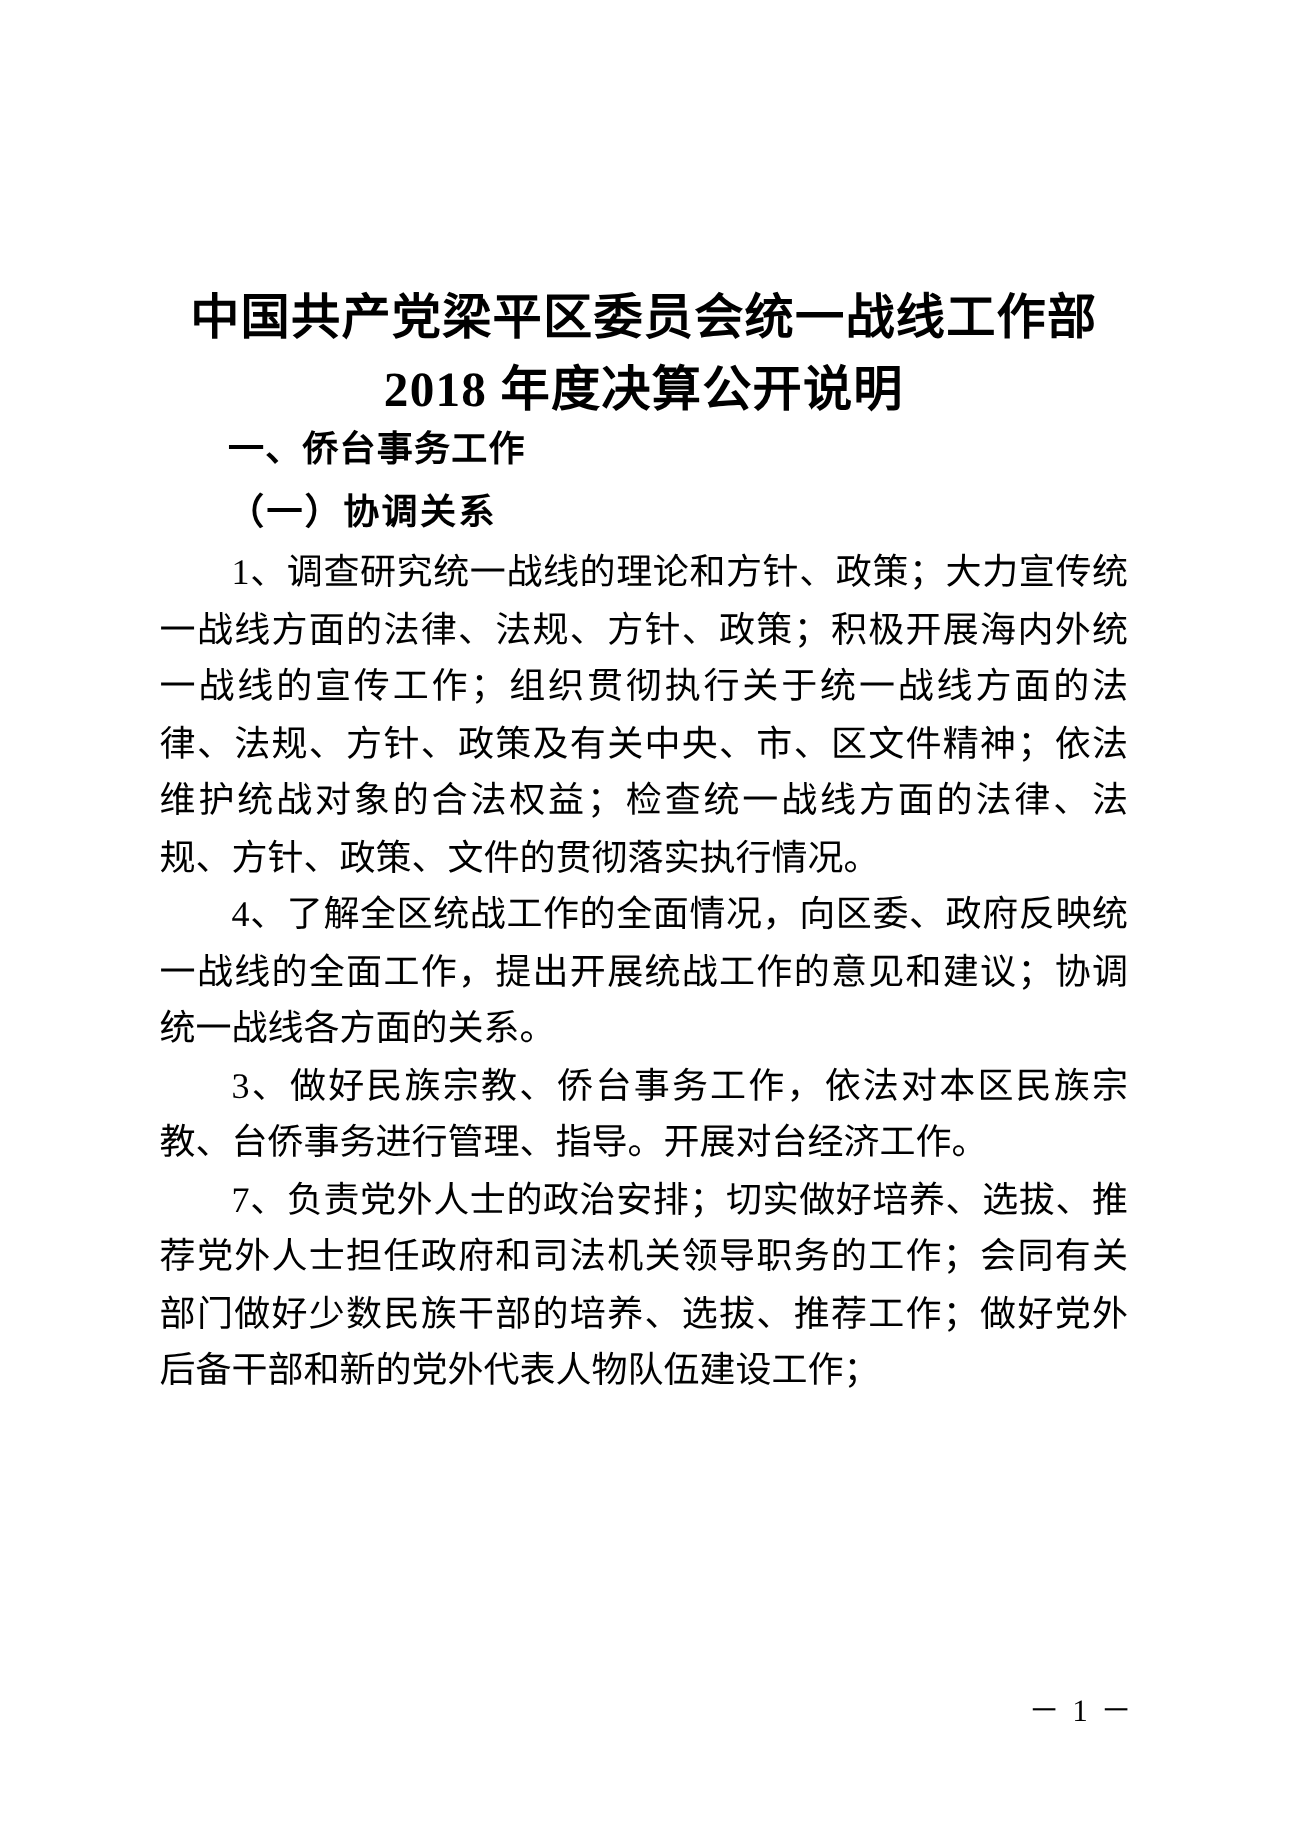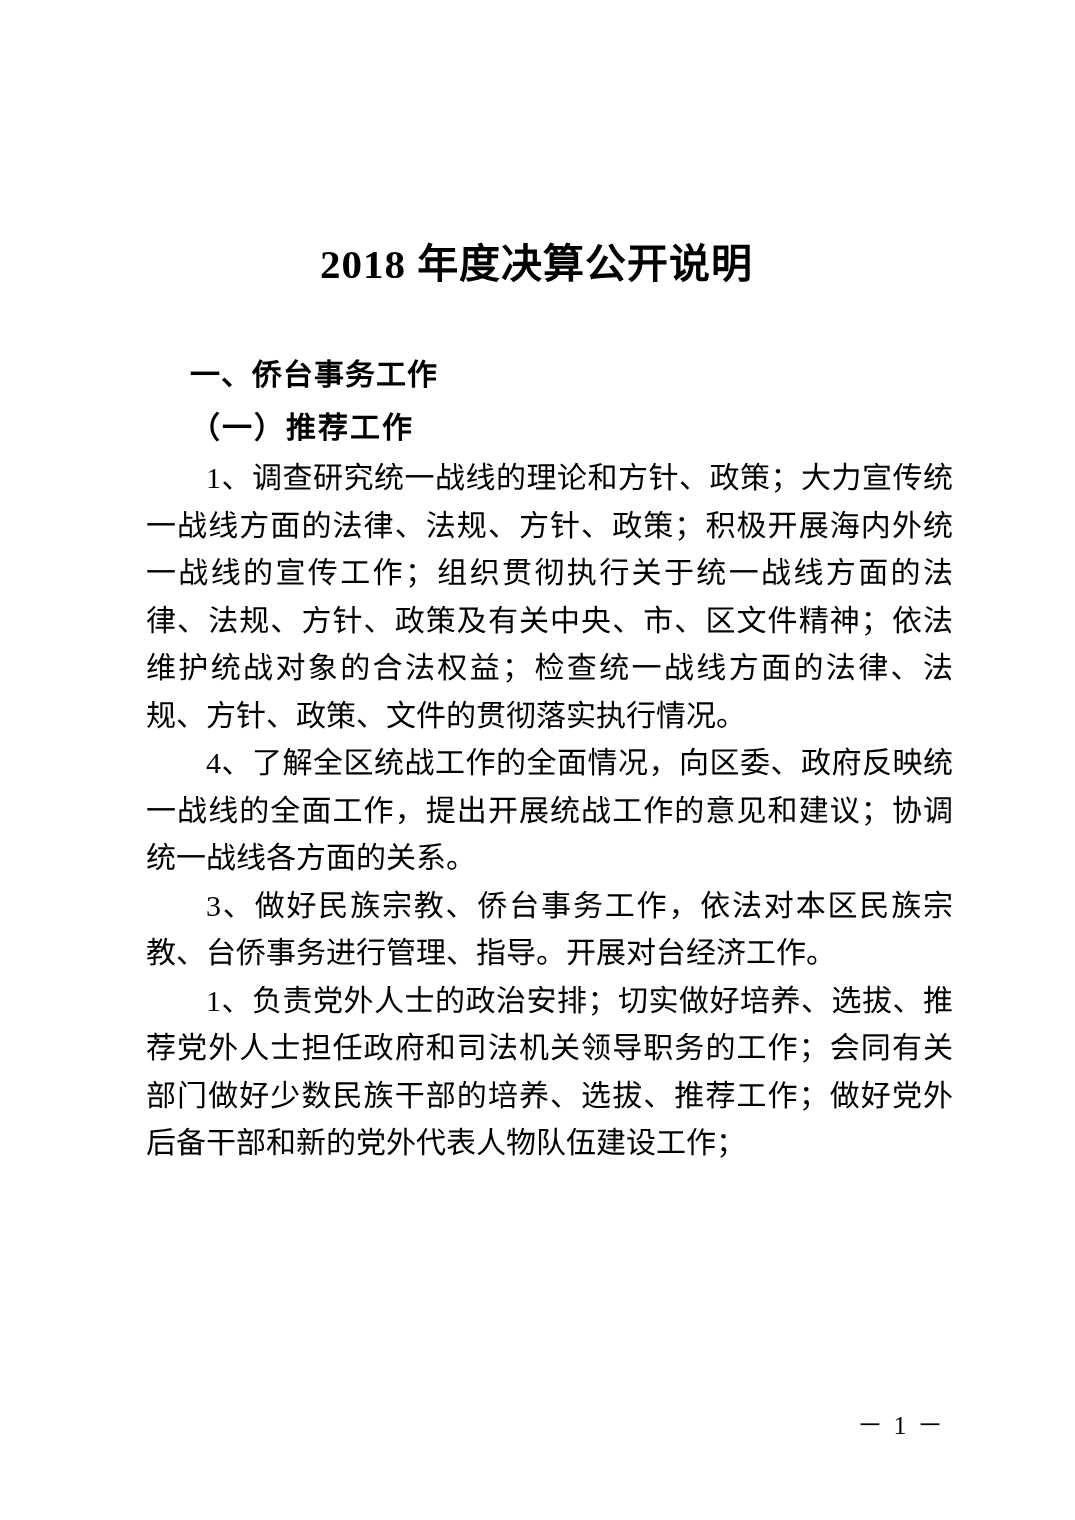--- a/index.html
+++ b/index.html
@@ -57,21 +57,20 @@
   .body-block {
     position: absolute;
     top: 454px;
     left: 133px;
     width: 807px;
     font-family: "Liberation Serif", "DejaVu Serif", serif;
     font-size: 30px;
     line-height: 47.5px;
     text-align: justify;
     text-justify: inter-ideograph;
-    margin-left: 13px;
   }
   .body-block p {
     margin: 0;
     padding: 0;
     text-indent: 2em;
   }
   
   .page-footer {
     position: absolute;
     top: 1410px;
@@ -81,29 +80,30 @@
     line-height: 32px;
     letter-spacing: 2px;
   }
 </style>
 </head>
 <body>
 
 <div class="page">
 
   <header class="title-block">
+    <div class="title-line">中国共产党梁平区委员会统一战线工作部</div>
     <div class="title-line">2018 年度决算公开说明</div>
   </header>
 
   <h2 class="section-heading">一、侨台事务工作</h2>
 
-  <h3 class="subsection-heading">（一）推荐工作</h3>
+  <h3 class="subsection-heading">（一）协调关系</h3>
 
   <main class="body-block">
     <p>1、调查研究统一战线的理论和方针、政策；大力宣传统一战线方面的法律、法规、方针、政策；积极开展海内外统一战线的宣传工作；组织贯彻执行关于统一战线方面的法律、法规、方针、政策及有关中央、市、区文件精神；依法维护统战对象的合法权益；检查统一战线方面的法律、法规、方针、政策、文件的贯彻落实执行情况。</p>
     <p>4、了解全区统战工作的全面情况，向区委、政府反映统一战线的全面工作，提出开展统战工作的意见和建议；协调统一战线各方面的关系。</p>
     <p>3、做好民族宗教、侨台事务工作，依法对本区民族宗教、台侨事务进行管理、指导。开展对台经济工作。</p>
-    <p>1、负责党外人士的政治安排；切实做好培养、选拔、推荐党外人士担任政府和司法机关领导职务的工作；会同有关部门做好少数民族干部的培养、选拔、推荐工作；做好党外后备干部和新的党外代表人物队伍建设工作；</p>
+    <p>7、负责党外人士的政治安排；切实做好培养、选拔、推荐党外人士担任政府和司法机关领导职务的工作；会同有关部门做好少数民族干部的培养、选拔、推荐工作；做好党外后备干部和新的党外代表人物队伍建设工作；</p>
   </main>
 
   <div class="page-footer">－ 1 －</div>
 
 </div>
 
 </body></html>

